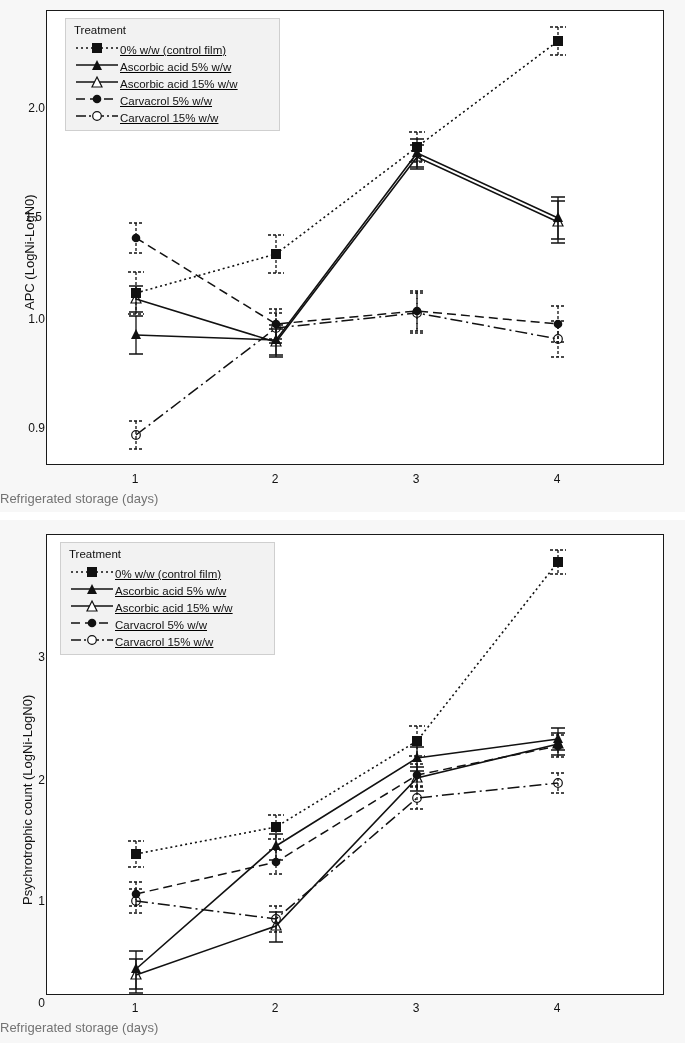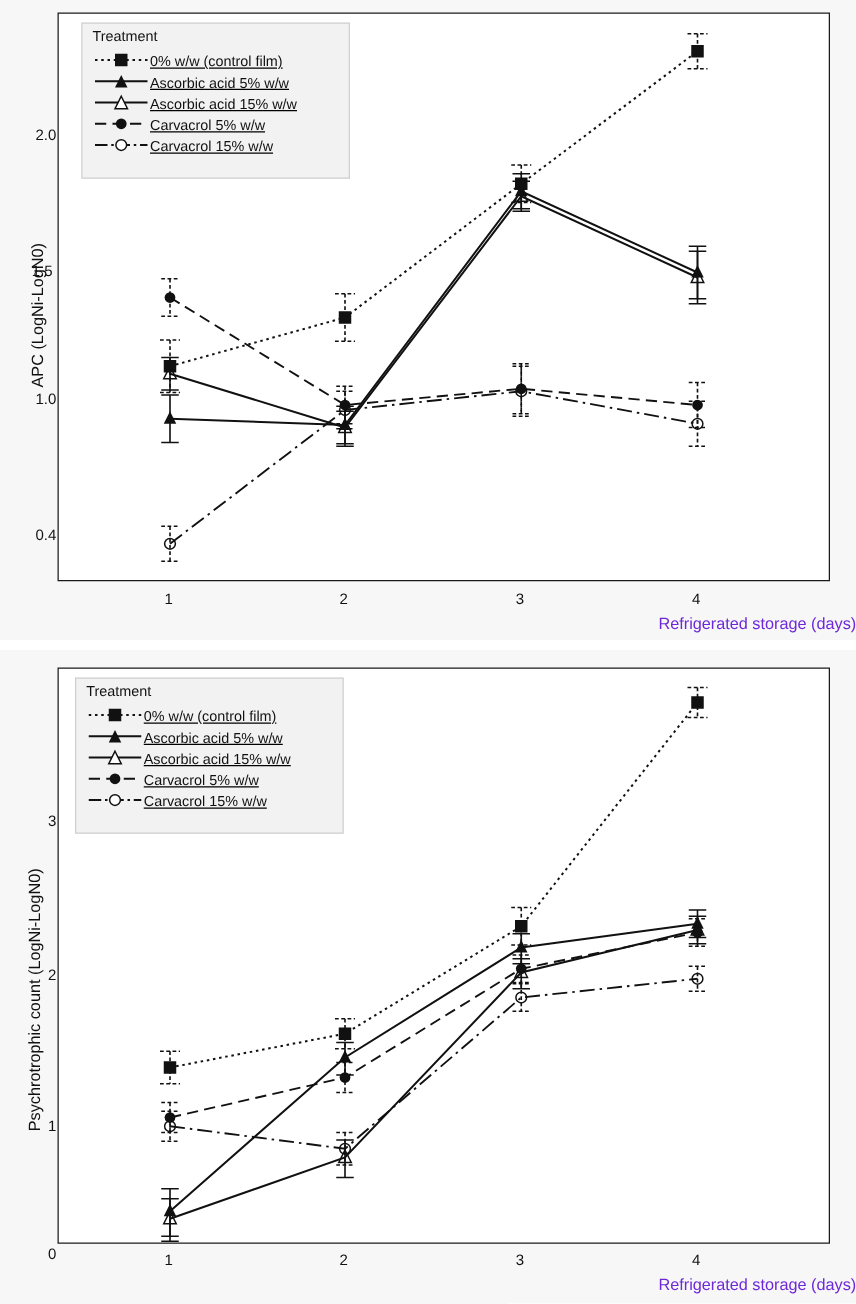--- a/index.html
+++ b/index.html
@@ -26,23 +26,23 @@
   #panel-bottom { top: 520px; height: 523px; }
 
   .plot-frame {
     position: absolute;
     border: 1px solid #1a1a1a;
     background: #ffffff;
     box-sizing: border-box;
   }
   .axis-title-x {
     position: absolute;
-    text-align: right;
+    text-align: left;
     font-size: 13px;
-    color: #6d28d9;
+    color: #737373;
     width: 100%;
     left: 0;
   }
   .axis-title-y {
     position: absolute;
     font-size: 13px;
     color: #111;
     transform-origin: left top;
     transform: rotate(-90deg);
     white-space: nowrap;
@@ -59,21 +59,21 @@
     position: absolute;
     font-size: 12px;
     color: #111;
     text-align: center;
     width: 20px;
   }
   .legend {
     position: absolute;
     background: #f2f2f2;
     border: 1px solid #cfcfcf;
-    padding: 5px 8px 18px 8px;
+    padding: 5px 8px 6px 8px;
     box-sizing: border-box;
   }
   .legend-title {
     font-size: 11.5px;
     color: #111;
     margin-bottom: 3px;
   }
   .legend-row {
     display: flex;
     align-items: flex-end;
@@ -97,21 +97,21 @@
 
 <div id="page">
 
   <div class="panel" id="panel-top">
 
     <div class="axis-title-y" style="left:22px; top:310px;">APC (LogNi-LogN0)</div>
 
     <div class="tick-label-y" style="left:11px; top:65px;">2.0</div>
     <div class="tick-label-y" style="left:8px; top:174px;">1.5</div>
     <div class="tick-label-y" style="left:11px; top:276px;">1.0</div>
-    <div class="tick-label-y" style="left:11px; top:385px;">0.4</div>
+    <div class="tick-label-y" style="left:11px; top:385px;">0.9</div>
 
     <div class="tick-label-x" style="left:125px; top:472px;">1</div>
     <div class="tick-label-x" style="left:265px; top:472px;">2</div>
     <div class="tick-label-x" style="left:406px; top:472px;">3</div>
     <div class="tick-label-x" style="left:547px; top:472px;">4</div>
 
     <div class="axis-title-x" style="top:491px;">Refrigerated storage (days)</div>
 
     <div class="plot-frame" style="left:46px; top:10px; width:618px; height:455px;">
       <svg width="616" height="453" viewBox="0 0 616 453">

